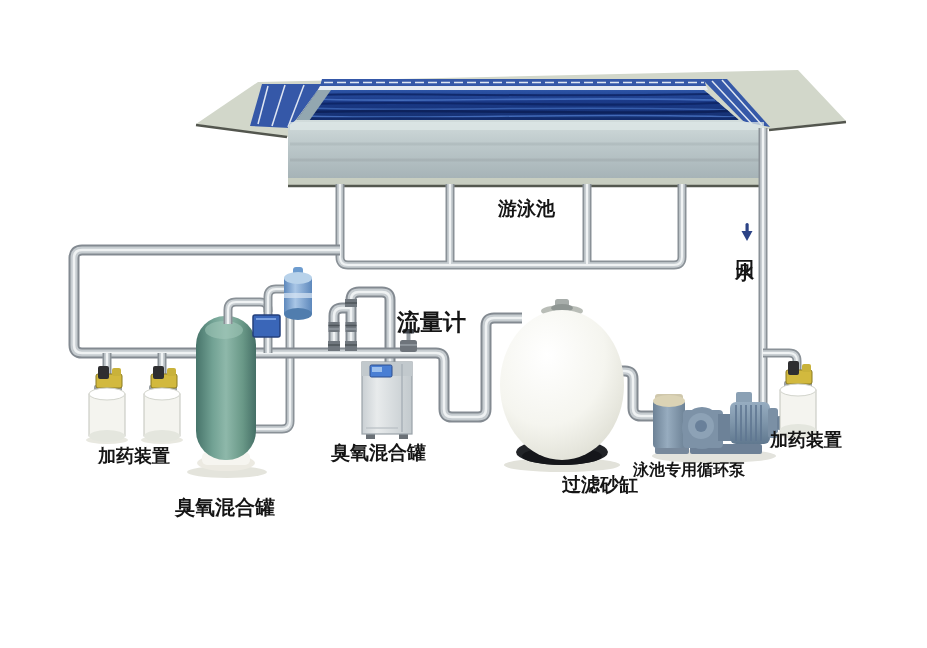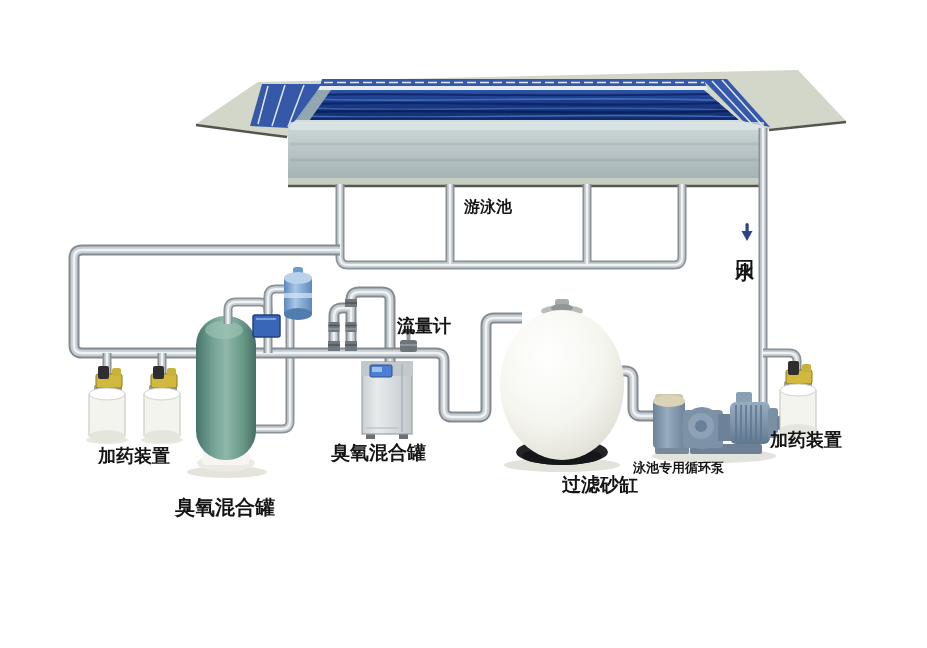--- a/index.html
+++ b/index.html
@@ -299,23 +299,23 @@
     <ellipse cx="798" cy="390" rx="18" ry="6" fill="#ffffff" stroke="#d2d4cc" stroke-width="1"></ellipse>
     <ellipse cx="798" cy="430" rx="18" ry="6" fill="#e4e6de"></ellipse>
   </g>
 
   <g fill="#2c4386">
     <rect x="745.5" y="223" width="3.2" height="11" rx="1.5"></rect>
     <polygon points="741.5,231 752.5,231 747,241"></polygon>
   </g>
 </svg>
 
-<div class="lbl" style="left:464px;top:198px;font-size:16px;">游泳池</div>
+<div class="lbl" style="left:498px;top:198px;font-size:19px;">游泳池</div>
 <div class="lbl lbl-v" style="left:734px;top:244px;font-size:19px;">回水</div>
 <div class="lbl" style="left:98px;top:446px;font-size:18px;">加药装置</div>
 <div class="lbl" style="left:175px;top:476px;font-size:20px;margin-top:20px;">臭氧混合罐</div>
-<div class="lbl" style="left:397px;top:316px;font-size:18px;">流量计</div>
+<div class="lbl" style="left:397px;top:309px;font-size:23px;">流量计</div>
 <div class="lbl" style="left:331px;top:442px;font-size:19px;">臭氧混合罐</div>
 <div class="lbl" style="left:526px;top:474px;font-size:19px;margin-left:36px;">过滤砂缸</div>
-<div class="lbl" style="left:633px;top:461px;font-size:13px;">泳池专用循环泵</div>
+<div class="lbl" style="left:633px;top:461px;font-size:16px;">泳池专用循环泵</div>
 <div class="lbl" style="left:770px;top:430px;font-size:18px;">加药装置</div>
 
 </div>
 
 </body></html>

